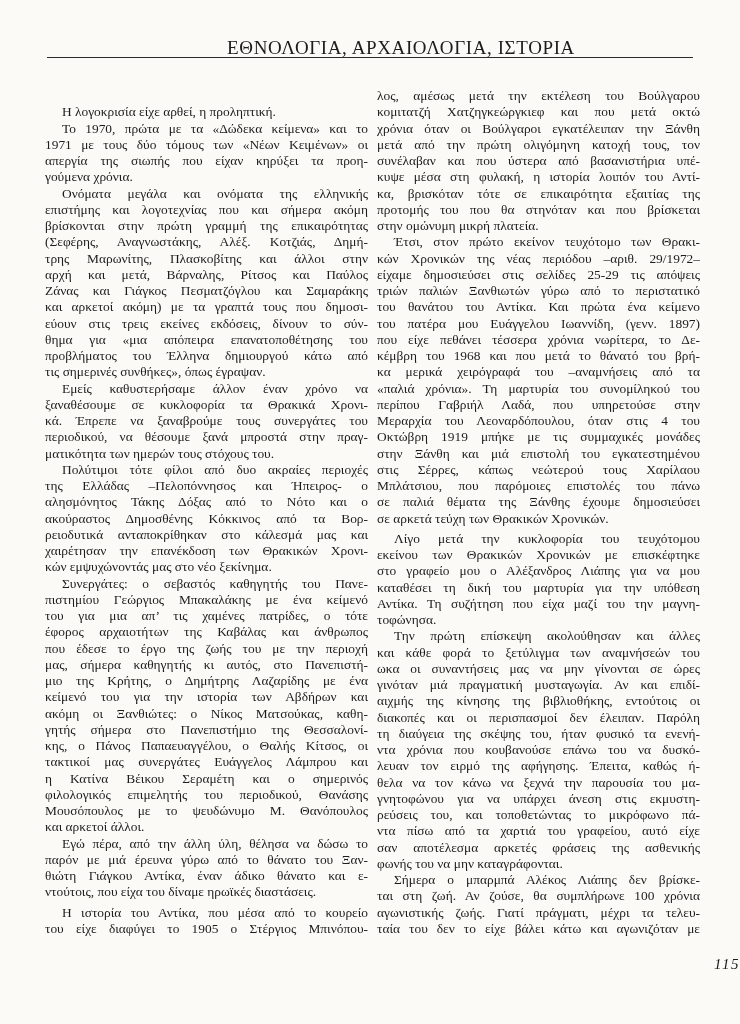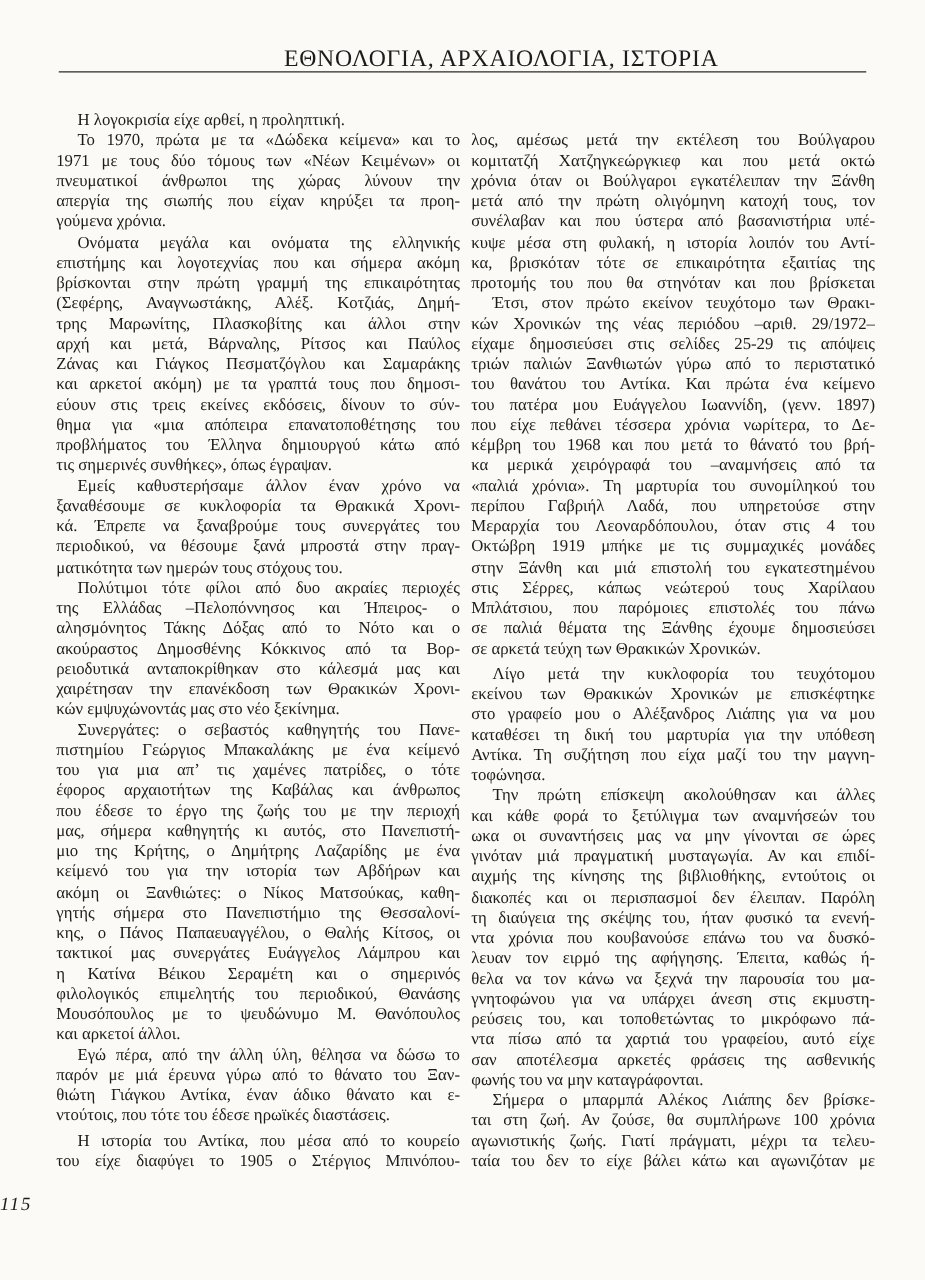--- a/index.html
+++ b/index.html
@@ -31,36 +31,35 @@
   .ln{
     text-align:justify;
     text-align-last:justify;
     min-height:16.25px;
   }
   .ln.pend{text-align-last:left;}
   .ln.indent{text-indent:17px;}
   .ln.gap{margin-top:4px;}
   .folio{
     position:absolute;top:956px;left:0;width:740px;
-    text-align:left;font-style:italic;
+    text-align:right;font-style:italic;
     font-size:15px;letter-spacing:1.5px;
   }
 </style>
 </head>
 <body style="--ink: #1c1c1c; --paper: #fbfaf7;">
 
 <div class="page">
   <div class="header-title">ΕΘΝΟΛΟΓΙΑ, ΑΡΧΑΙΟΛΟΓΙΑ, ΙΣΤΟΡΙΑ</div>
   <div class="header-rule"></div>
   <div class="columns">
     <div class="col">
         <div class="ln indent pend">Η λογοκρισία είχε αρθεί, η προληπτική.</div>
         <div class="ln indent">Το 1970, πρώτα με τα «Δώδεκα κείμενα» και το</div>
         <div class="ln">1971 με τους δύο τόμους των «Νέων Κειμένων» οι</div>
-        <div class="ln">πνευματικοί άνθρωποι της χώρας λύνουν την</div>
         <div class="ln">απεργία της σιωπής που είχαν κηρύξει τα προη-</div>
         <div class="ln pend">γούμενα χρόνια.</div>
         <div class="ln indent">Ονόματα μεγάλα και ονόματα της ελληνικής</div>
         <div class="ln">επιστήμης και λογοτεχνίας που και σήμερα ακόμη</div>
         <div class="ln">βρίσκονται στην πρώτη γραμμή της επικαιρότητας</div>
         <div class="ln">(Σεφέρης, Αναγνωστάκης, Αλέξ. Κοτζιάς, Δημή-</div>
         <div class="ln">τρης Μαρωνίτης, Πλασκοβίτης και άλλοι στην</div>
         <div class="ln">αρχή και μετά, Βάρναλης, Ρίτσος και Παύλος</div>
         <div class="ln">Ζάνας και Γιάγκος Πεσματζόγλου και Σαμαράκης</div>
         <div class="ln">και αρκετοί ακόμη) με τα γραπτά τους που δημοσι-</div>
@@ -92,33 +91,34 @@
         <div class="ln">γητής σήμερα στο Πανεπιστήμιο της Θεσσαλονί-</div>
         <div class="ln">κης, ο Πάνος Παπαευαγγέλου, ο Θαλής Κίτσος, οι</div>
         <div class="ln">τακτικοί μας συνεργάτες Ευάγγελος Λάμπρου και</div>
         <div class="ln">η Κατίνα Βέικου Σεραμέτη και ο σημερινός</div>
         <div class="ln">φιλολογικός επιμελητής του περιοδικού, Θανάσης</div>
         <div class="ln">Μουσόπουλος με το ψευδώνυμο Μ. Θανόπουλος</div>
         <div class="ln pend">και αρκετοί άλλοι.</div>
         <div class="ln indent">Εγώ πέρα, από την άλλη ύλη, θέλησα να δώσω το</div>
         <div class="ln">παρόν με μιά έρευνα γύρω από το θάνατο του Ξαν-</div>
         <div class="ln">θιώτη Γιάγκου Αντίκα, έναν άδικο θάνατο και ε-</div>
-        <div class="ln pend">ντούτοις, που τότε του έδεσε ηρωϊκές διαστάσεις.</div>
+        <div class="ln pend">ντούτοις, που είχα του δίναμε ηρωϊκές διαστάσεις.</div>
         <div class="ln indent gap">Η ιστορία του Αντίκα, που μέσα από το κουρείο</div>
         <div class="ln">του είχε διαφύγει το 1905 ο Στέργιος Μπινόπου-</div>
       </div>
     <div class="col">
         <div class="ln">λος, αμέσως μετά την εκτέλεση του Βούλγαρου</div>
         <div class="ln">κομιτατζή Χατζηγκεώργκιεφ και που μετά οκτώ</div>
         <div class="ln">χρόνια όταν οι Βούλγαροι εγκατέλειπαν την Ξάνθη</div>
         <div class="ln">μετά από την πρώτη ολιγόμηνη κατοχή τους, τον</div>
         <div class="ln">συνέλαβαν και που ύστερα από βασανιστήρια υπέ-</div>
         <div class="ln">κυψε μέσα στη φυλακή, η ιστορία λοιπόν του Αντί-</div>
         <div class="ln">κα, βρισκόταν τότε σε επικαιρότητα εξαιτίας της</div>
         <div class="ln">προτομής του που θα στηνόταν και που βρίσκεται</div>
+        <div class="ln pend">στην ομώνυμη μικρή πλατεία.</div>
         <div class="ln indent">Έτσι, στον πρώτο εκείνον τευχότομο των Θρακι-</div>
         <div class="ln">κών Χρονικών της νέας περιόδου –αριθ. 29/1972–</div>
         <div class="ln">είχαμε δημοσιεύσει στις σελίδες 25-29 τις απόψεις</div>
         <div class="ln">τριών παλιών Ξανθιωτών γύρω από το περιστατικό</div>
         <div class="ln">του θανάτου του Αντίκα. Και πρώτα ένα κείμενο</div>
         <div class="ln">του πατέρα μου Ευάγγελου Ιωαννίδη, (γενν. 1897)</div>
         <div class="ln">που είχε πεθάνει τέσσερα χρόνια νωρίτερα, το Δε-</div>
         <div class="ln">κέμβρη του 1968 και που μετά το θάνατό του βρή-</div>
         <div class="ln">κα μερικά χειρόγραφά του –αναμνήσεις από τα</div>
         <div class="ln">«παλιά χρόνια». Τη μαρτυρία του συνομίληκού του</div>

